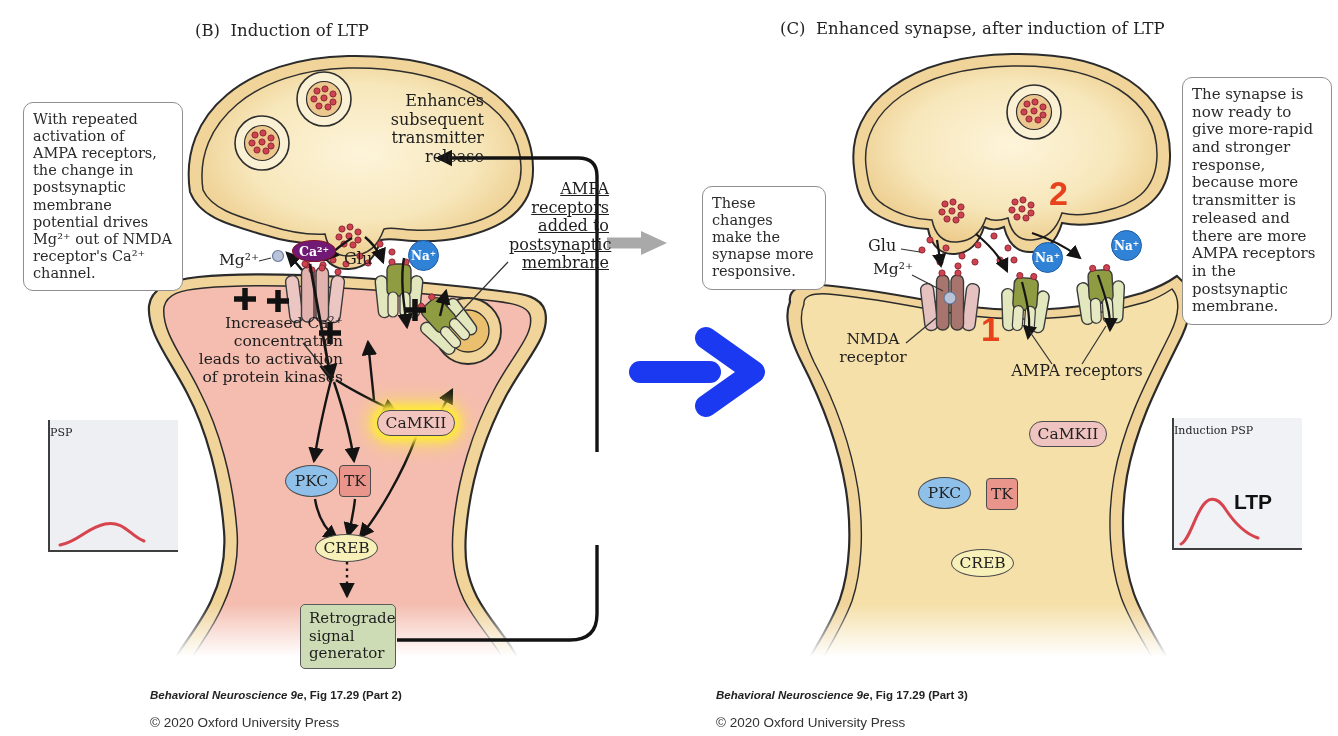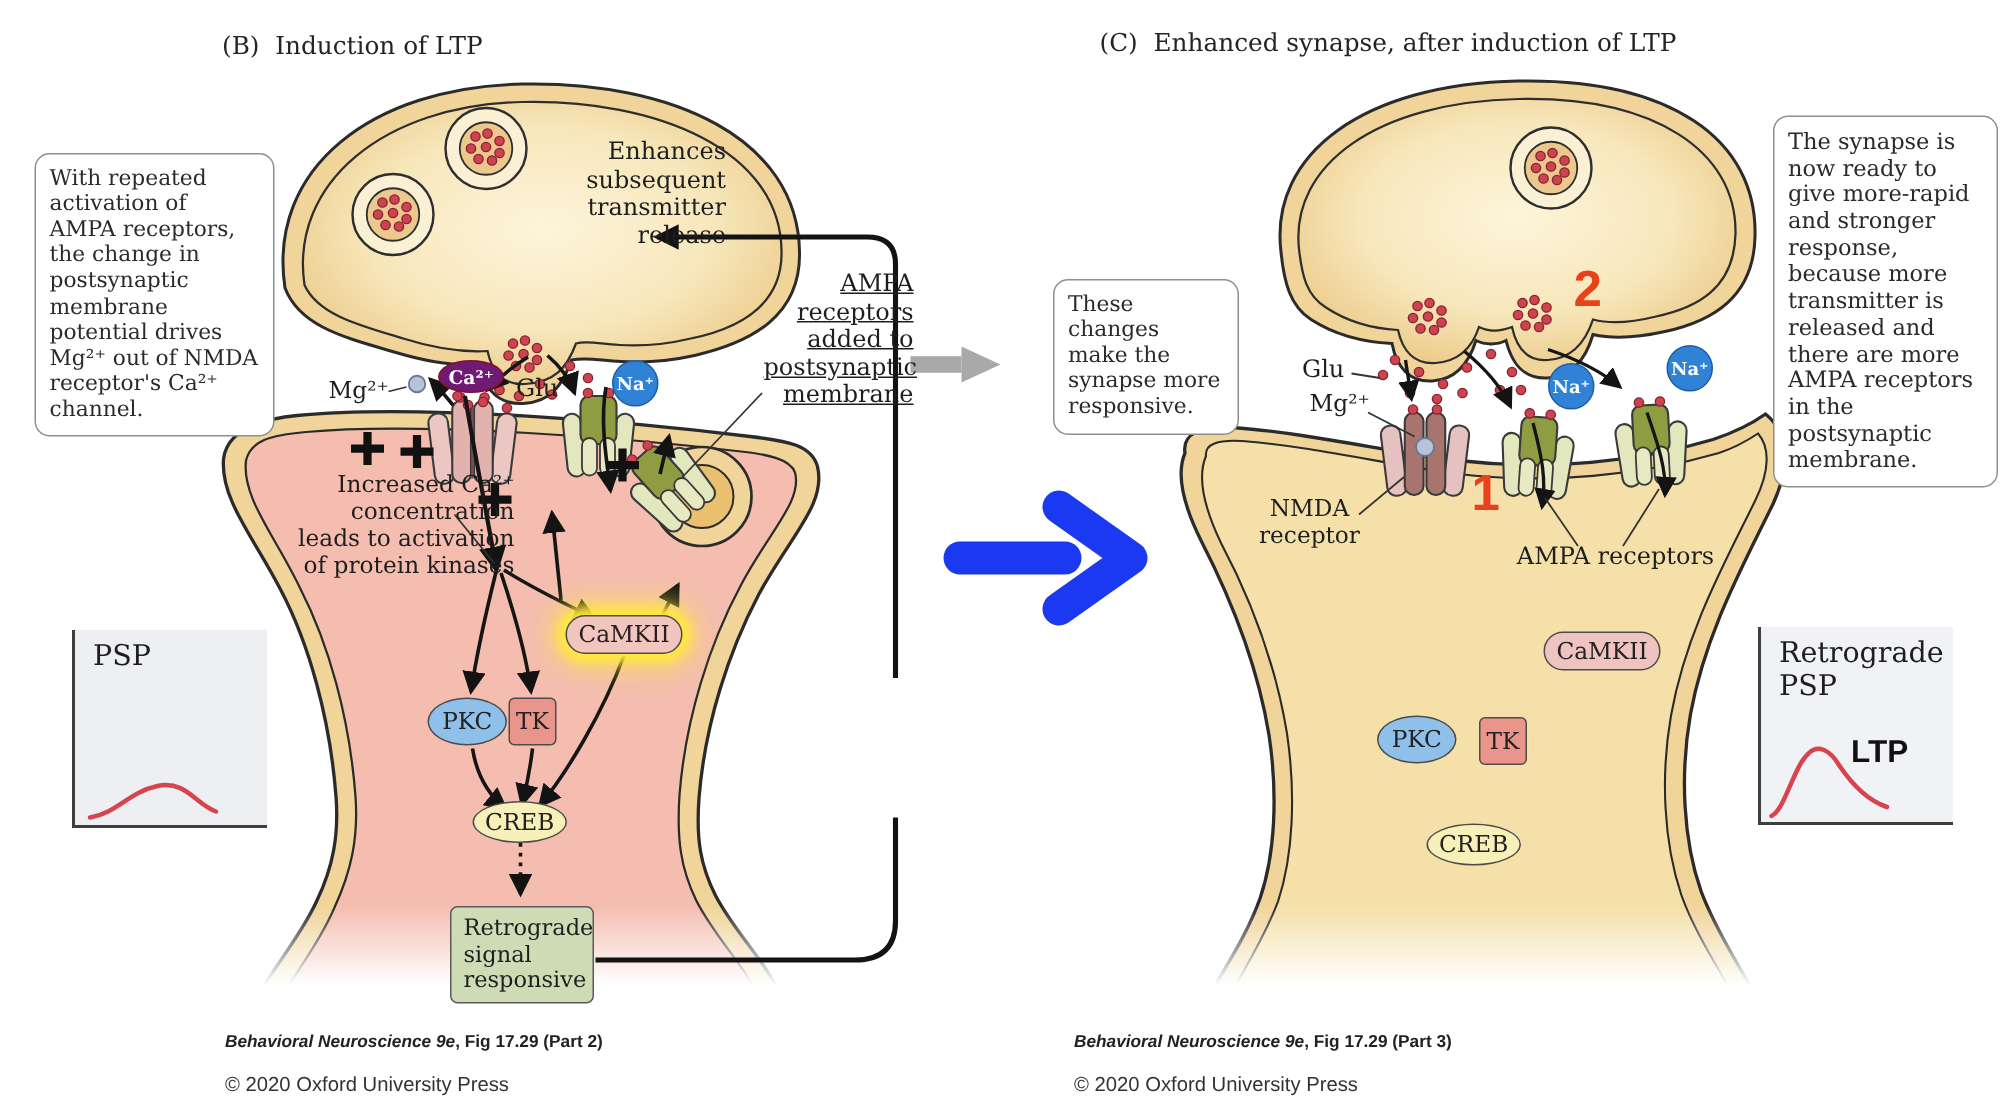--- a/index.html
+++ b/index.html
@@ -1,19 +1,19 @@
 <!DOCTYPE html>
 <html><head>
 <meta charset="utf-8">
 <style>
   html,body{margin:0;padding:0;background:#fff;}
   #stage{position:relative;width:1338px;height:736px;background:#fff;overflow:hidden;
          font-family:"DejaVu Serif",serif;color:#1e1e1e;}
   #bg{position:absolute;left:0;top:0;}
-  .title{position:absolute;font-size:16.5px;color:#242424;white-space:pre-wrap;}
+  .title{position:absolute;font-size:16.5px;color:#242424;white-space:pre-wrap;margin-left:47px;}
   .lbl{position:absolute;font-size:15.5px;line-height:1.16;color:#1e1e1e;text-align:right;}
   .note{position:absolute;background:#fff;border:1.4px solid #8f8f8f;border-radius:10px;
         padding:8px 9px;font-size:14.5px;line-height:1.18;color:#2a2a2a;}
   .oval{position:absolute;display:flex;align-items:center;justify-content:center;
         border:1.4px solid #4c4c4c;font-size:15.5px;color:#222;box-sizing:border-box;}
   #camkiiB{left:377px;top:410px;width:78px;height:26px;border-radius:14px;background:#f3c5bf;
         box-shadow:0 0 7px 5px #ffe93c,0 0 17px 11px rgba(255,233,60,.55);}
   #pkcB{left:285px;top:465px;width:53px;height:32px;border-radius:50%;background:#8fc0ea;}
   #tkB{left:339px;top:465px;width:32px;height:32px;border-radius:4px;background:#e9958b;}
   #crebB{left:315px;top:534px;width:63px;height:28px;border-radius:50%;background:#f7f0b8;}
@@ -26,21 +26,21 @@
   #caB{left:292px;top:240px;width:44px;height:22px;border-radius:50%;background:#701a75;
         border:1.5px solid #831127;font-size:12.5px;}
   .na{width:31px;height:31px;border-radius:50%;background:#2f82d6;border:1.5px solid #1d5da6;font-size:12px;}
   #naB{left:408px;top:240px;} #naC1{left:1032px;top:242px;} #naC2{left:1111px;top:230px;}
   #retroBox{position:absolute;left:300px;top:604px;width:78px;background:#cedcb6;
         border:1.5px solid #5a5a5a;border-radius:5px;padding:5px 8px;font-size:15px;line-height:1.18;}
   .graph{position:absolute;width:128px;height:130px;border-left:2px solid #3e3e3e;
         border-bottom:2px solid #3e3e3e;box-sizing:content-box;}
   #graphB{left:48px;top:420px;background:#edeff3;}
   #graphC{left:1172px;top:418px;background:#f0f2f5;}
-  .glabel{position:absolute;left:12px;top:6px;font-size:19px;}
+  .glabel{position:absolute;left:0;top:6px;font-size:11px;}
   .ltp{position:absolute;left:60px;top:72px;font:700 21px "Liberation Sans",sans-serif;color:#111;}
   .num{position:absolute;font:700 34px "Liberation Sans",sans-serif;color:#e8421c;}
   .credit{position:absolute;font:11.5px "Liberation Sans",sans-serif;color:#222;}
   .credit .t{font-weight:700;font-style:italic;}
   .credit .f{font-weight:700;}
   .credit .c{display:block;font-size:13.5px;font-weight:400;margin-top:14px;color:#333;}
   .c16{font-size:16px;} .tc{text-align:center;}
 </style>
 </head>
 <body>
@@ -289,21 +289,21 @@
 
 <div class="badge na" id="naB">Na⁺</div>
 
 <div class="lbl" style="left:188px;top:315px;width:155px;">Increased Ca²⁺ concentration leads to activation of  protein kinases</div>
 
 <div class="oval" id="camkiiB">CaMKII</div>
 <div class="oval" id="pkcB">PKC</div>
 <div class="oval" id="tkB">TK</div>
 <div class="oval" id="crebB">CREB</div>
 
-<div id="retroBox">Retrograde signal responsive</div>
+<div id="retroBox">Retrograde signal generator</div>
 
 
 <div class="graph" id="graphB">
   <div class="glabel">PSP</div>
   <svg width="128" height="130">
     <path d="M 10 125 C 28 122 36 108 55 104 C 74 100 80 116 94 121" fill="none" stroke="#d8444e" stroke-width="3" stroke-linecap="round"></path>
   </svg>
 </div>
 
 <div class="credit" style="left:150px;top:689px;">
@@ -330,21 +330,21 @@
 
 <div class="num" style="left:981px;top:310px;">1</div>
 <div class="num" style="left:1049px;top:174px;">2</div>
 
 <div class="oval" id="camkiiC">CaMKII</div>
 <div class="oval" id="pkcC">PKC</div>
 <div class="oval" id="tkC">TK</div>
 <div class="oval" id="crebC">CREB</div>
 
 <div class="graph" id="graphC">
-  <div class="glabel">Retrograde PSP</div>
+  <div class="glabel">Induction PSP</div>
   <span class="ltp">LTP</span>
   <svg width="128" height="130">
     <path d="M 7 126 C 16 122 22 92 32 84 C 38 78 46 82 52 92 C 62 107 72 116 84 120" fill="none" stroke="#d8444e" stroke-width="3" stroke-linecap="round"></path>
   </svg>
 </div>
 
 <div class="credit" style="left:716px;top:689px;">
   <span class="t">Behavioral Neuroscience 9e</span><span class="f">, Fig 17.29 (Part 3)</span>
   <span class="c">© 2020 Oxford University Press</span>
 </div>

